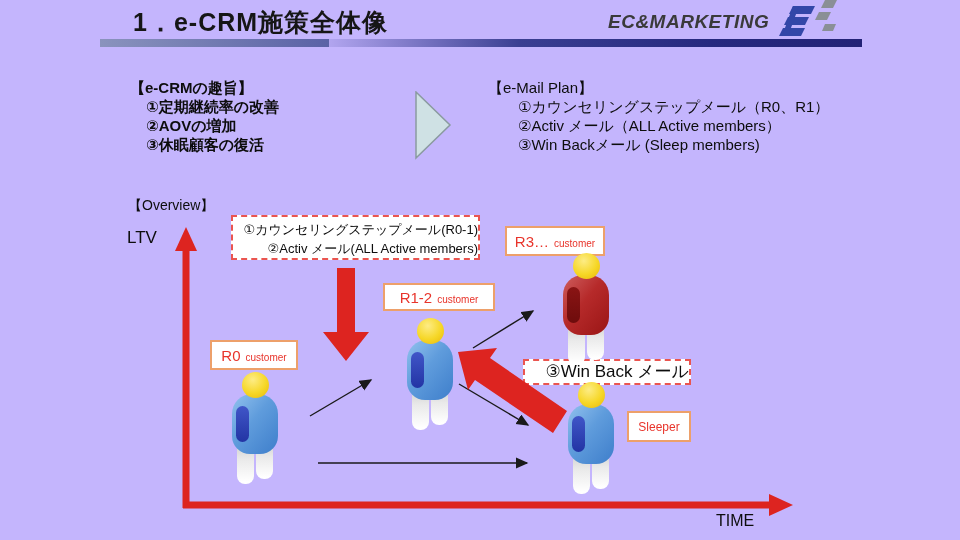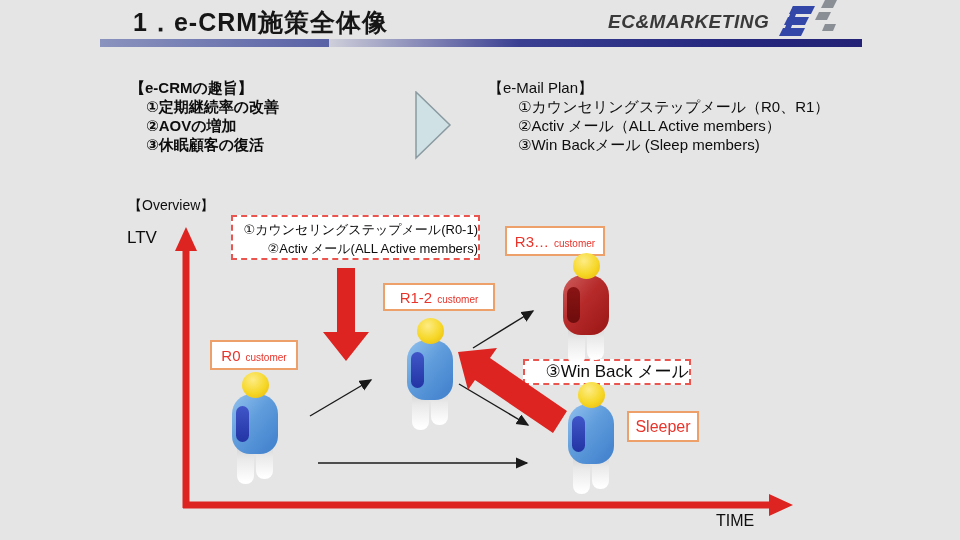--- a/index.html
+++ b/index.html
@@ -1,18 +1,18 @@
 <!DOCTYPE html>
 <html><head>
 <meta charset="utf-8">
 <style>
   * { margin:0; padding:0; box-sizing:border-box; }
   html,body { width:960px; height:540px; background:#fff; overflow:hidden;
               font-family:"Liberation Sans","DejaVu Sans",sans-serif; color:#111; }
-  .slide { position:relative; width:960px; height:540px; background:#e5e5e5; }
+  .slide { position:relative; width:960px; height:540px; background:#c4b5fd; }
 
   
   .title { position:absolute; left:133px; top:6px; font-size:25px; font-weight:bold; color:#161616; letter-spacing:1px; }
   .title-bar { position:absolute; left:100px; top:39px; width:762px; height:8px;
                background:linear-gradient(to right,#8a93bd 0%,#5a62a6 30%,#34389020 0%,#3a3f92 55%,#26297f 80%,#232276 100%); }
   .logo { position:absolute; left:608px; top:2px; height:38px; display:flex; align-items:flex-end; }
   .logo-text { font-size:19px; font-weight:bold; font-style:italic; color:#3a3a3a; letter-spacing:0.5px; line-height:36px;text-align:right; }
   .logo-mark { margin-left:4px; }
 
   
@@ -29,21 +29,21 @@
 
   
   .lbox { position:absolute; background:#fff; border:2px solid #eda06a; color:#e8342b;
           display:flex; align-items:center; justify-content:center; gap:5px; }
   .lbox .main { font-size:15px; }
   .lbox .sub  { font-size:10px; position:relative; top:2px; }
   .box-r0   { left:210px; top:340px; width:88px;  height:30px; }
   .box-r12  { left:383px; top:283px; width:112px;  height:28px; }
   .box-r3   { left:505px; top:226px; width:100px; height:30px; }
   .box-vip  { left:622px; top:212px; width:92px;  height:35px; font-size:17px; }
-  .box-sleeper { left:627px; top:411px; width:72px; height:31px; font-size:16px; }
+  .box-sleeper { left:627px; top:411px; width:64px; height:31px; font-size:12px; }
 
   
   .dashed { position:absolute; border:2px dashed #ea5550; background:#fff; color:#0d0d0d; text-align:right; }
   .note-step { left:231px; top:215px; width:249px; height:45px; font-size:13px; line-height:19px; padding-top:3px; }
   .note-winback { left:523px; top:359px; width:168px; height:26px; font-size:17px; line-height:22px; }
 
   
   .person { position:absolute; width:52px; height:112px; z-index:1; }
   .p-head { width:27px; height:26px; border-radius:50%; margin:0 auto; position:relative; z-index:2;
             background:radial-gradient(circle at 40% 30%, #fdec85 0%, #f6d727 55%, #e8b708 100%); }

